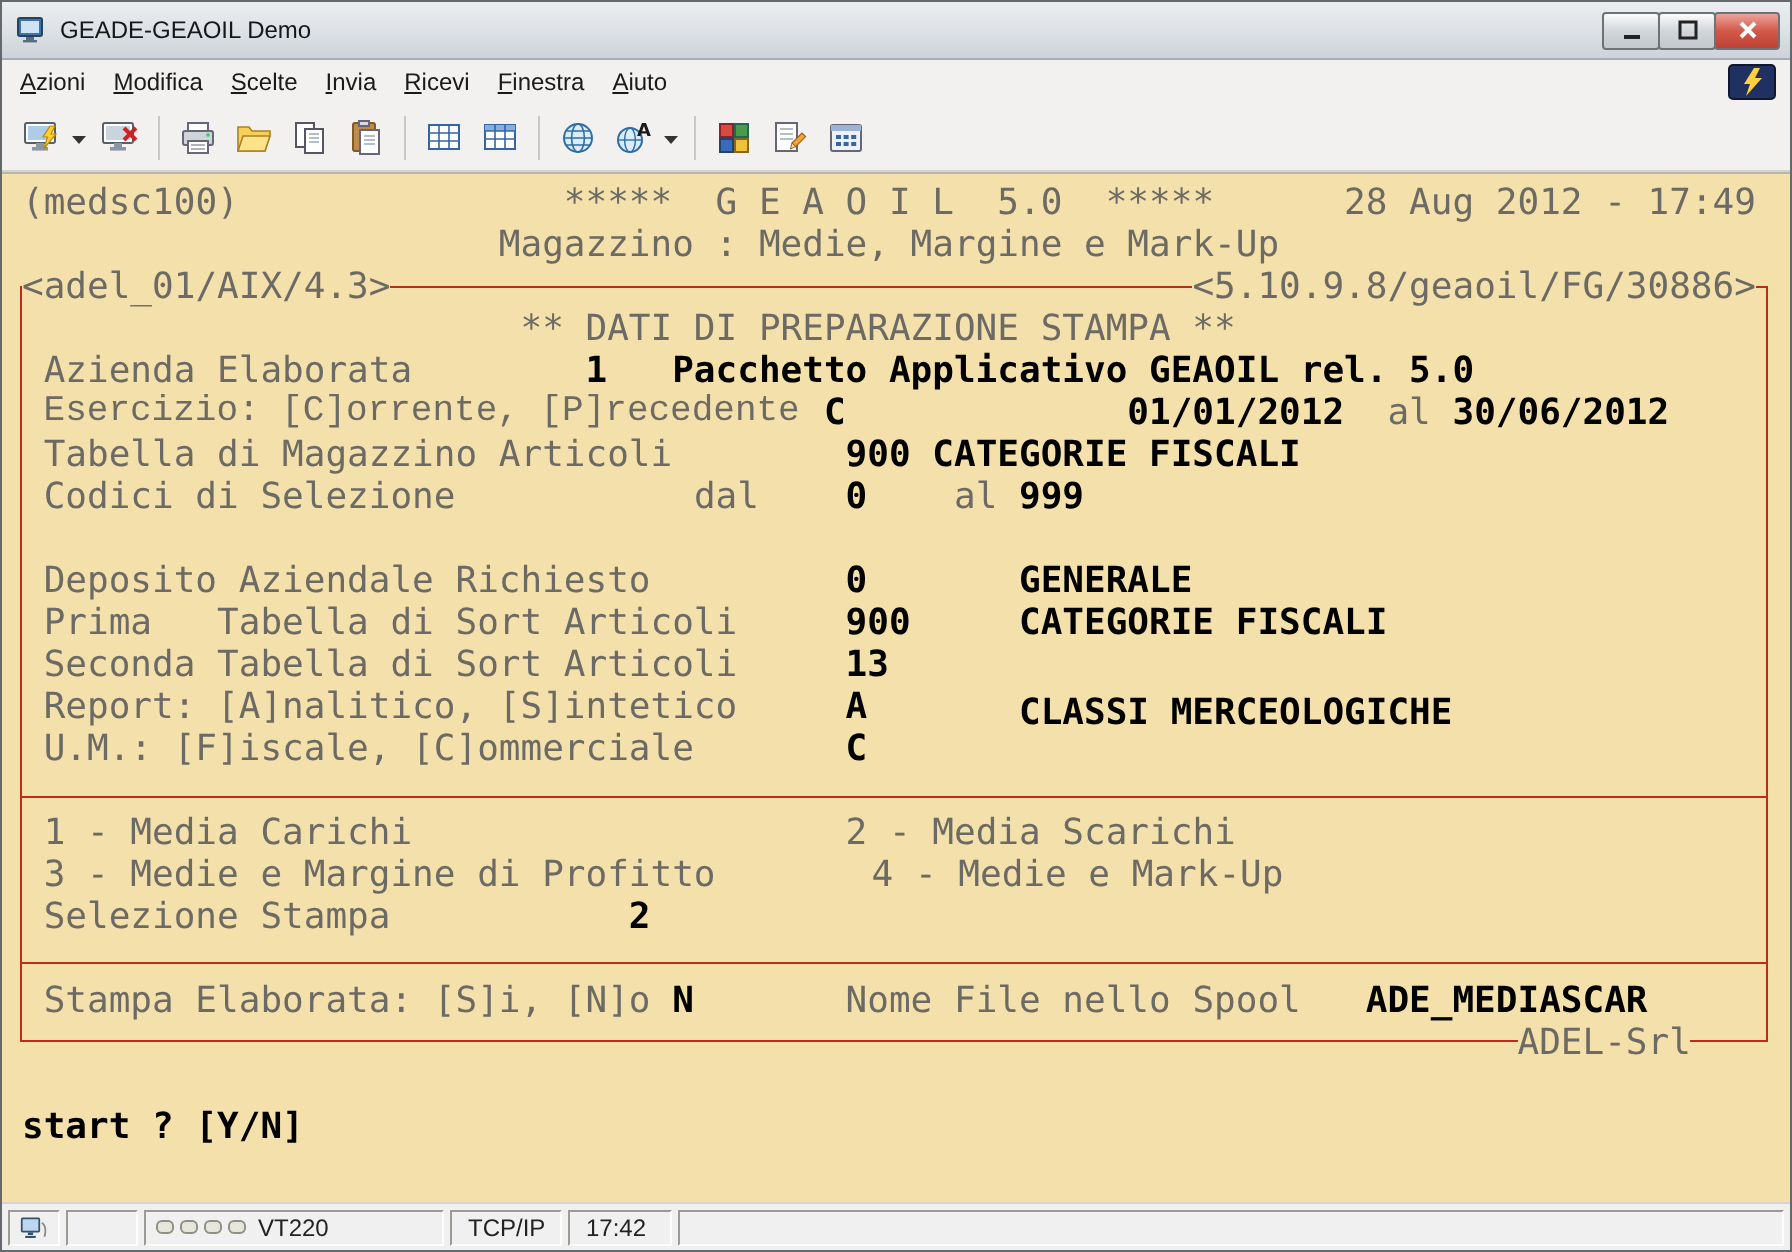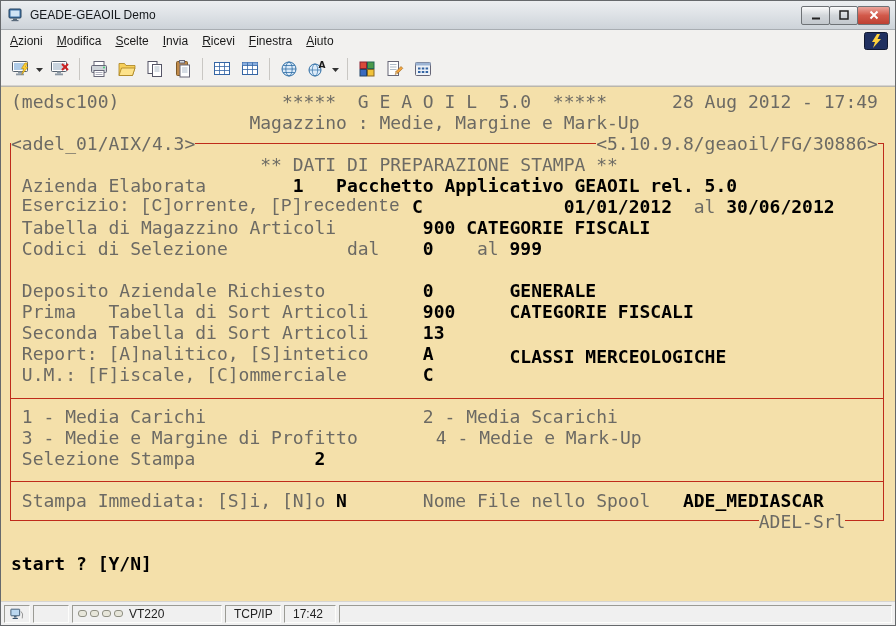--- a/index.html
+++ b/index.html
@@ -295,21 +295,21 @@
         <div class="tline">
           <span class="tseg" style="left: 1ch;">3 - Medie e Margine di Profitto</span>
           <span class="tseg" style="left: 38ch; margin-left: 13px;">4 - Medie e Mark-Up</span>
         </div>
         <div class="tline">
           <span class="tseg" style="left: 1ch;">Selezione Stampa</span>
           <span class="tseg bold" style="left: 28ch;">2</span>
         </div>
         <div class="tline"></div>
         <div class="tline">
-          <span class="tseg" style="left: 1ch;">Stampa Immediata: [S]i, [N]o</span>
+          <span class="tseg" style="left: 1ch;">Stampa Elaborata: [S]i, [N]o</span>
           <span class="tseg bold" style="left: 30ch;">N</span>
           <span class="tseg" style="left: 38ch;">Nome File nello Spool</span>
           <span class="tseg bold" style="left: 62ch;">ADE_MEDIASCAR</span>
         </div>
         <div class="tline">
           <span class="tseg mask" style="left: 69ch;">ADEL-Srl</span>
         </div>
         <div class="tline"></div>
         <div class="tline">
           <span class="tseg bold" style="left: 0ch;">start ? [Y/N]</span>

